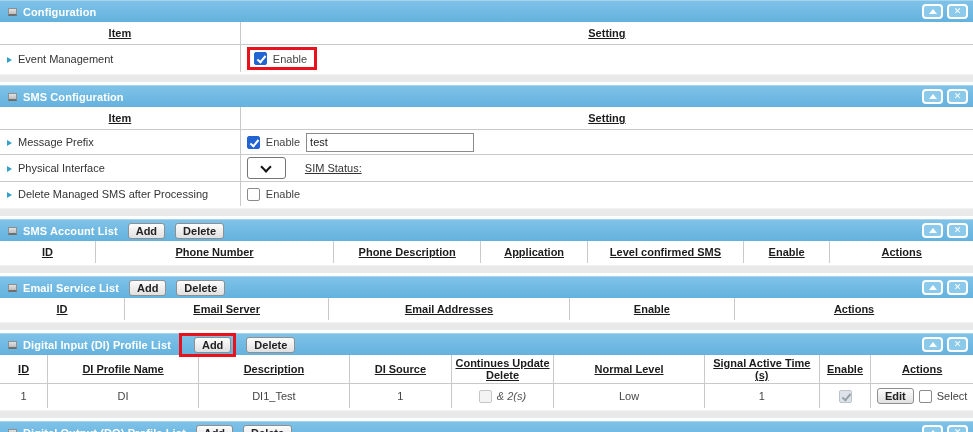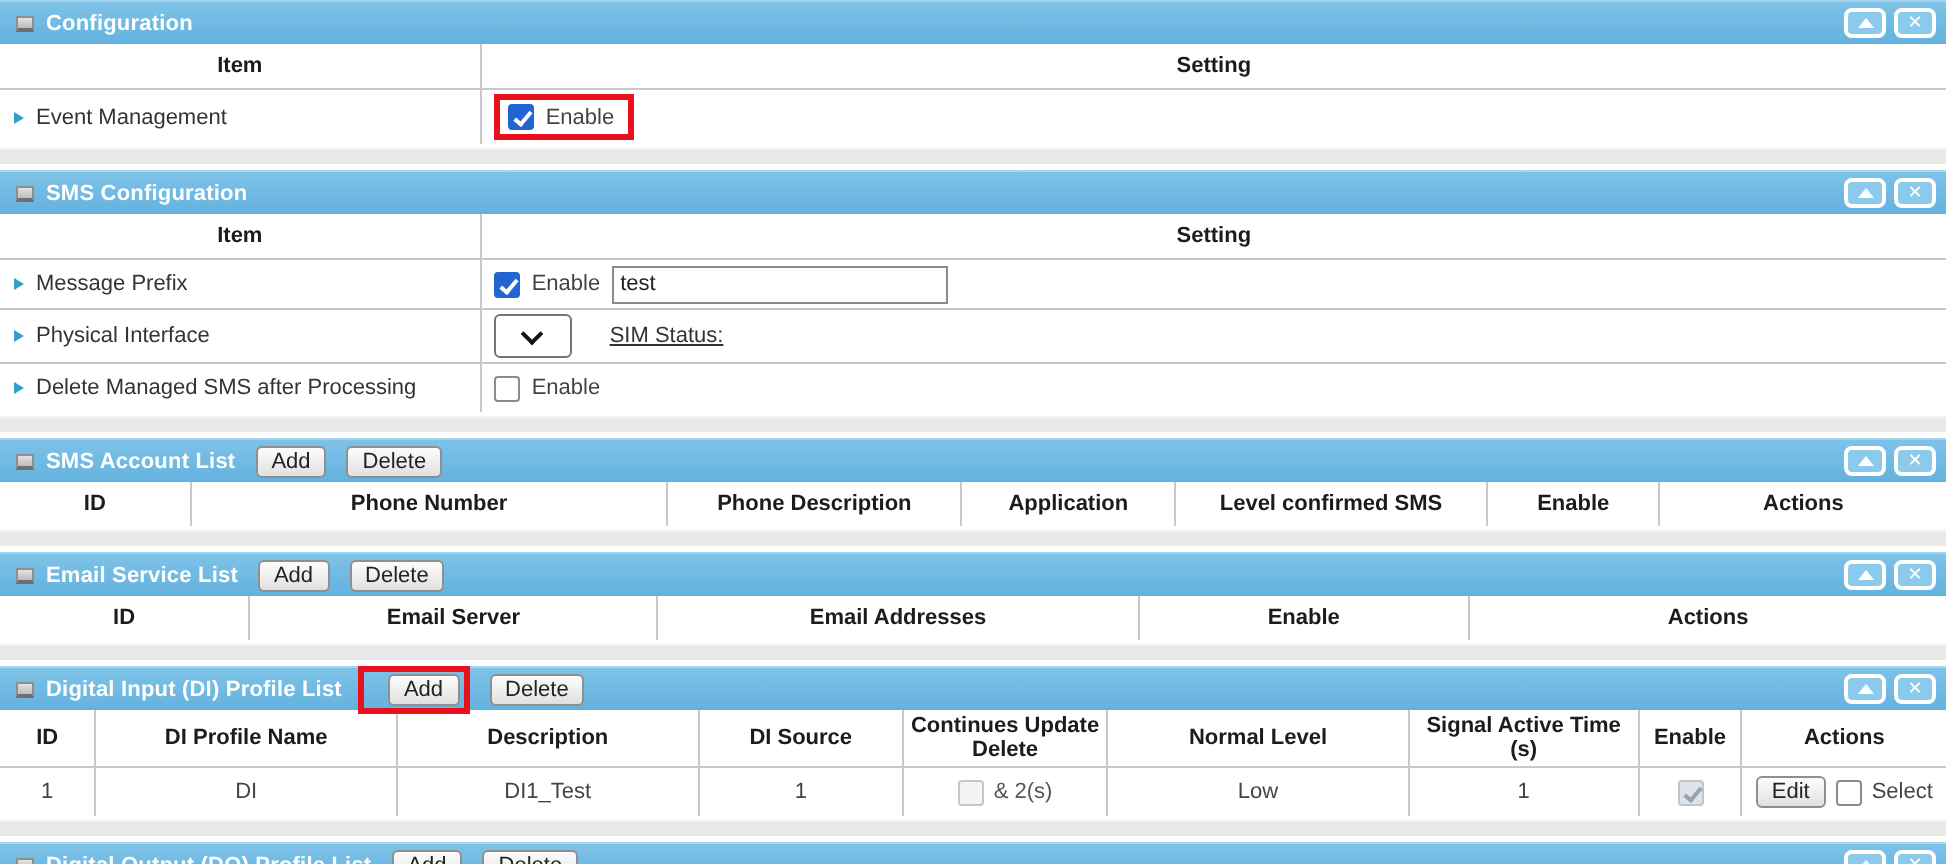--- a/index.html
+++ b/index.html
@@ -27,21 +27,21 @@
     width:21px;height:15px;border:2px solid #fff;border-radius:4px;
     background:#8ccaec;box-sizing:border-box;cursor:pointer;
   }
   .tri-up{width:0;height:0;border-left:4px solid transparent;border-right:4px solid transparent;border-bottom:5px solid #fff;}
   .x-glyph{color:#fff;font-size:9px;font-weight:bold;line-height:1;}
   
   .strip{height:7px;background:#e9e9e9;border-top:1px solid #f2f2f2;margin:2px 0 3px 0;}
   
   table{width:100%;border-collapse:collapse;table-layout:fixed;border-style:hidden;}
   th,td{border:1px solid #c9c9c9;padding:2px 3px;text-align:center;vertical-align:middle;}
-  th{font-weight:bold;color:#1c1c1c;font-size:11px;height:18px;}
+  th{font-weight:bold;color:#1c1c1c;font-size:11px;height:18px;text-decoration:underline;}
   td{color:#444;font-size:11px;height:20px;}
   td.item-label{text-align:left;padding-left:7px;color:#333;}
   .tri-right{display:inline-block;width:0;height:0;border-top:3.5px solid transparent;border-bottom:3.5px solid transparent;border-left:5px solid #34a0c9;margin-right:6px;}
   td.setting-cell{text-align:left;}
   .setting-flex{display:flex;align-items:center;gap:6px;padding-left:3px;min-height:19px;}
   
   .cb{position:relative;display:inline-block;width:13px;height:13px;background:#fff;border:1px solid #8b8b8b;border-radius:2px;box-sizing:border-box;flex:none;vertical-align:middle;}
   .cb.checked{background:#2264d1;border-color:#2264d1;}
   .cb.checked::after{content:"";position:absolute;left:4px;top:1px;width:3px;height:7px;border:solid #fff;border-width:0 2px 2px 0;transform:rotate(40deg);}
   .cb.dis{background:#f4f4f4;border-color:#c6c6c6;}
@@ -49,26 +49,26 @@
   .cb.dis-checked::after{content:"";position:absolute;left:4px;top:1px;width:3px;height:7px;border:solid #98a1a9;border-width:0 2px 2px 0;transform:rotate(40deg);}
   
   .hl{display:inline-flex;align-items:center;gap:6px;border:3px solid #e8111c;padding:2px 7px 2px 4px;}
   .hl-btn{display:inline-flex;border:3px solid #e8111c;padding:1px 2px;}
   
   .btn{
     display:inline-block;padding:2px 9px;font-size:11px;color:#222;
     background:linear-gradient(#fdfdfd,#e0e0e0);border:1px solid #8f8f8f;border-radius:3px;cursor:pointer;
     font-family:"Liberation Sans","DejaVu Sans",sans-serif;
   }
-  .btn-sm{padding:1px 7px;}
+  .btn-sm{padding:1px 7px;font-weight:bold;}
   
   .mini-select{display:inline-flex;align-items:center;justify-content:center;width:37px;height:20px;border:1px solid #757575;border-radius:3px;background:#fff;cursor:pointer;flex:none;}
   .chev{width:6px;height:6px;border-right:2px solid #151515;border-bottom:2px solid #151515;transform:rotate(45deg);margin-top:-3px;}
   .text-input{height:17px;width:160px;border:1px solid #8b8b8b;border-radius:0;font-size:11px;padding:0 3px;font-family:"Liberation Sans","DejaVu Sans",sans-serif;color:#222;}
-  .muted{color:#555;}
+  .muted{color:#555;font-style:italic;}
   .actions-inline{display:flex;align-items:center;justify-content:center;gap:5px;}
   .sim-label{margin-left:13px;color:#333;text-decoration:underline;}
 </style>
 </head>
 <body>
 
 <div class="section">
   <div class="bar">
     <span class="bar-icon"></span>
     <span class="bar-title">Configuration</span>

